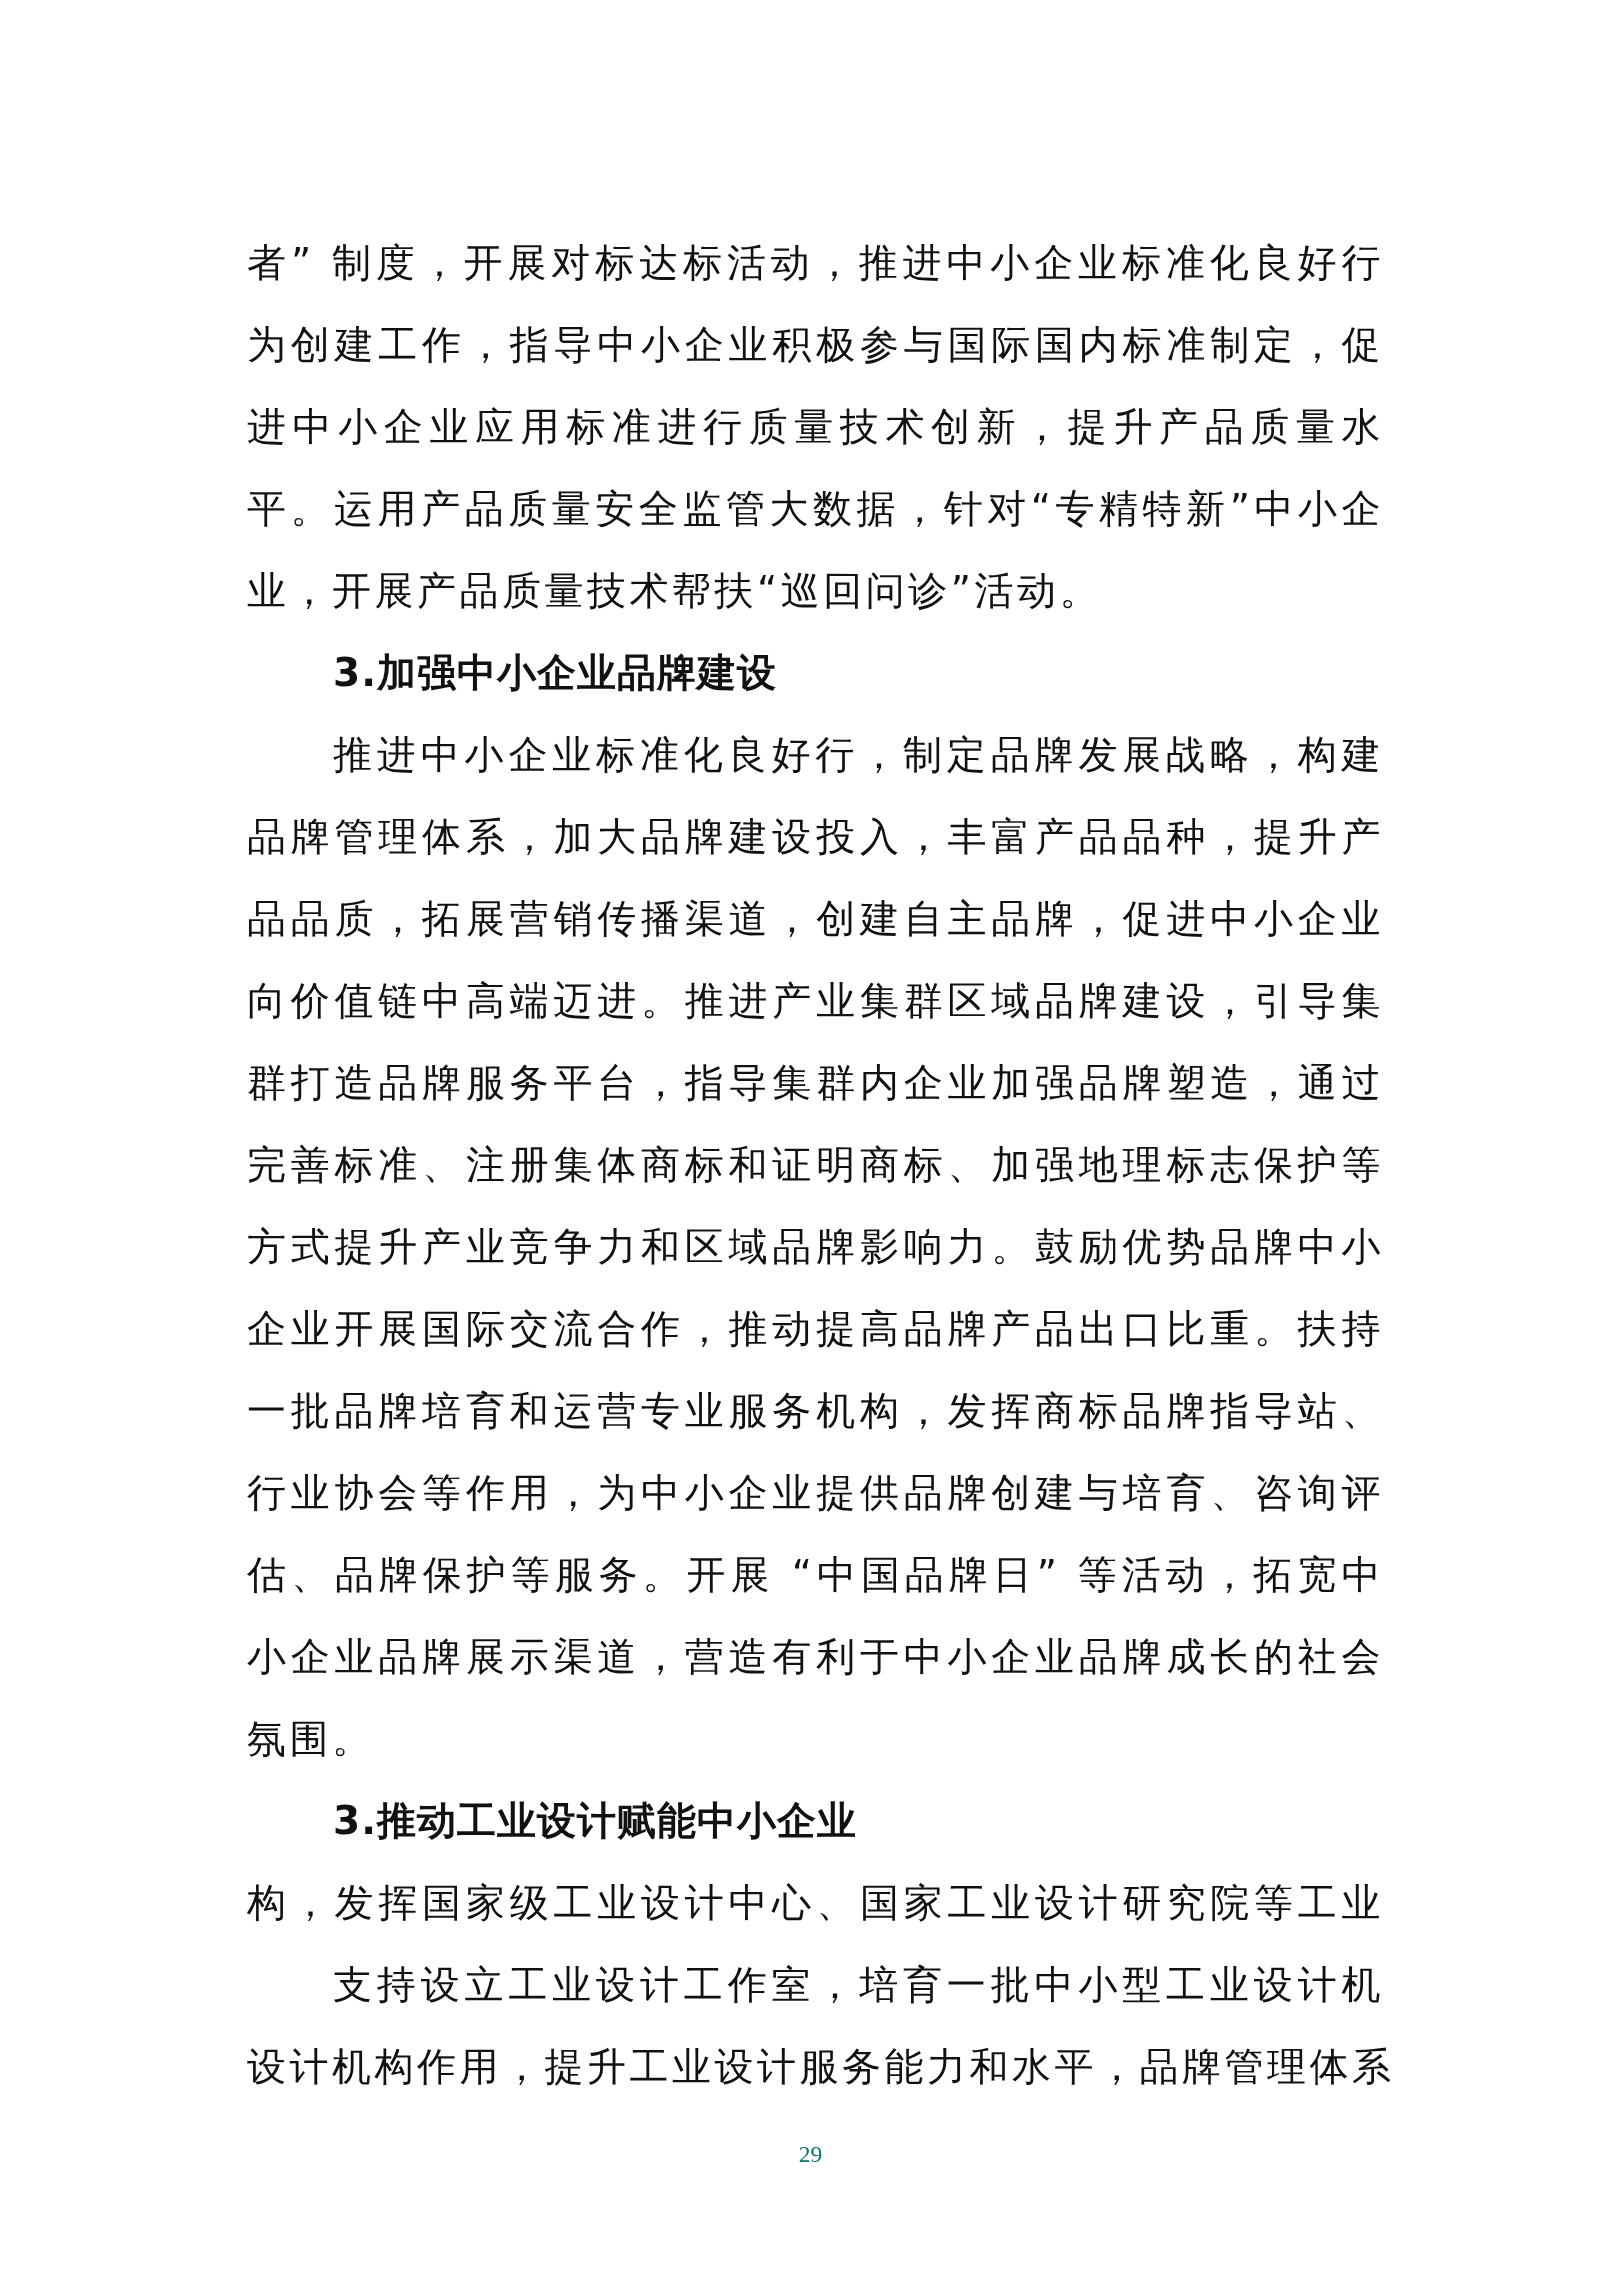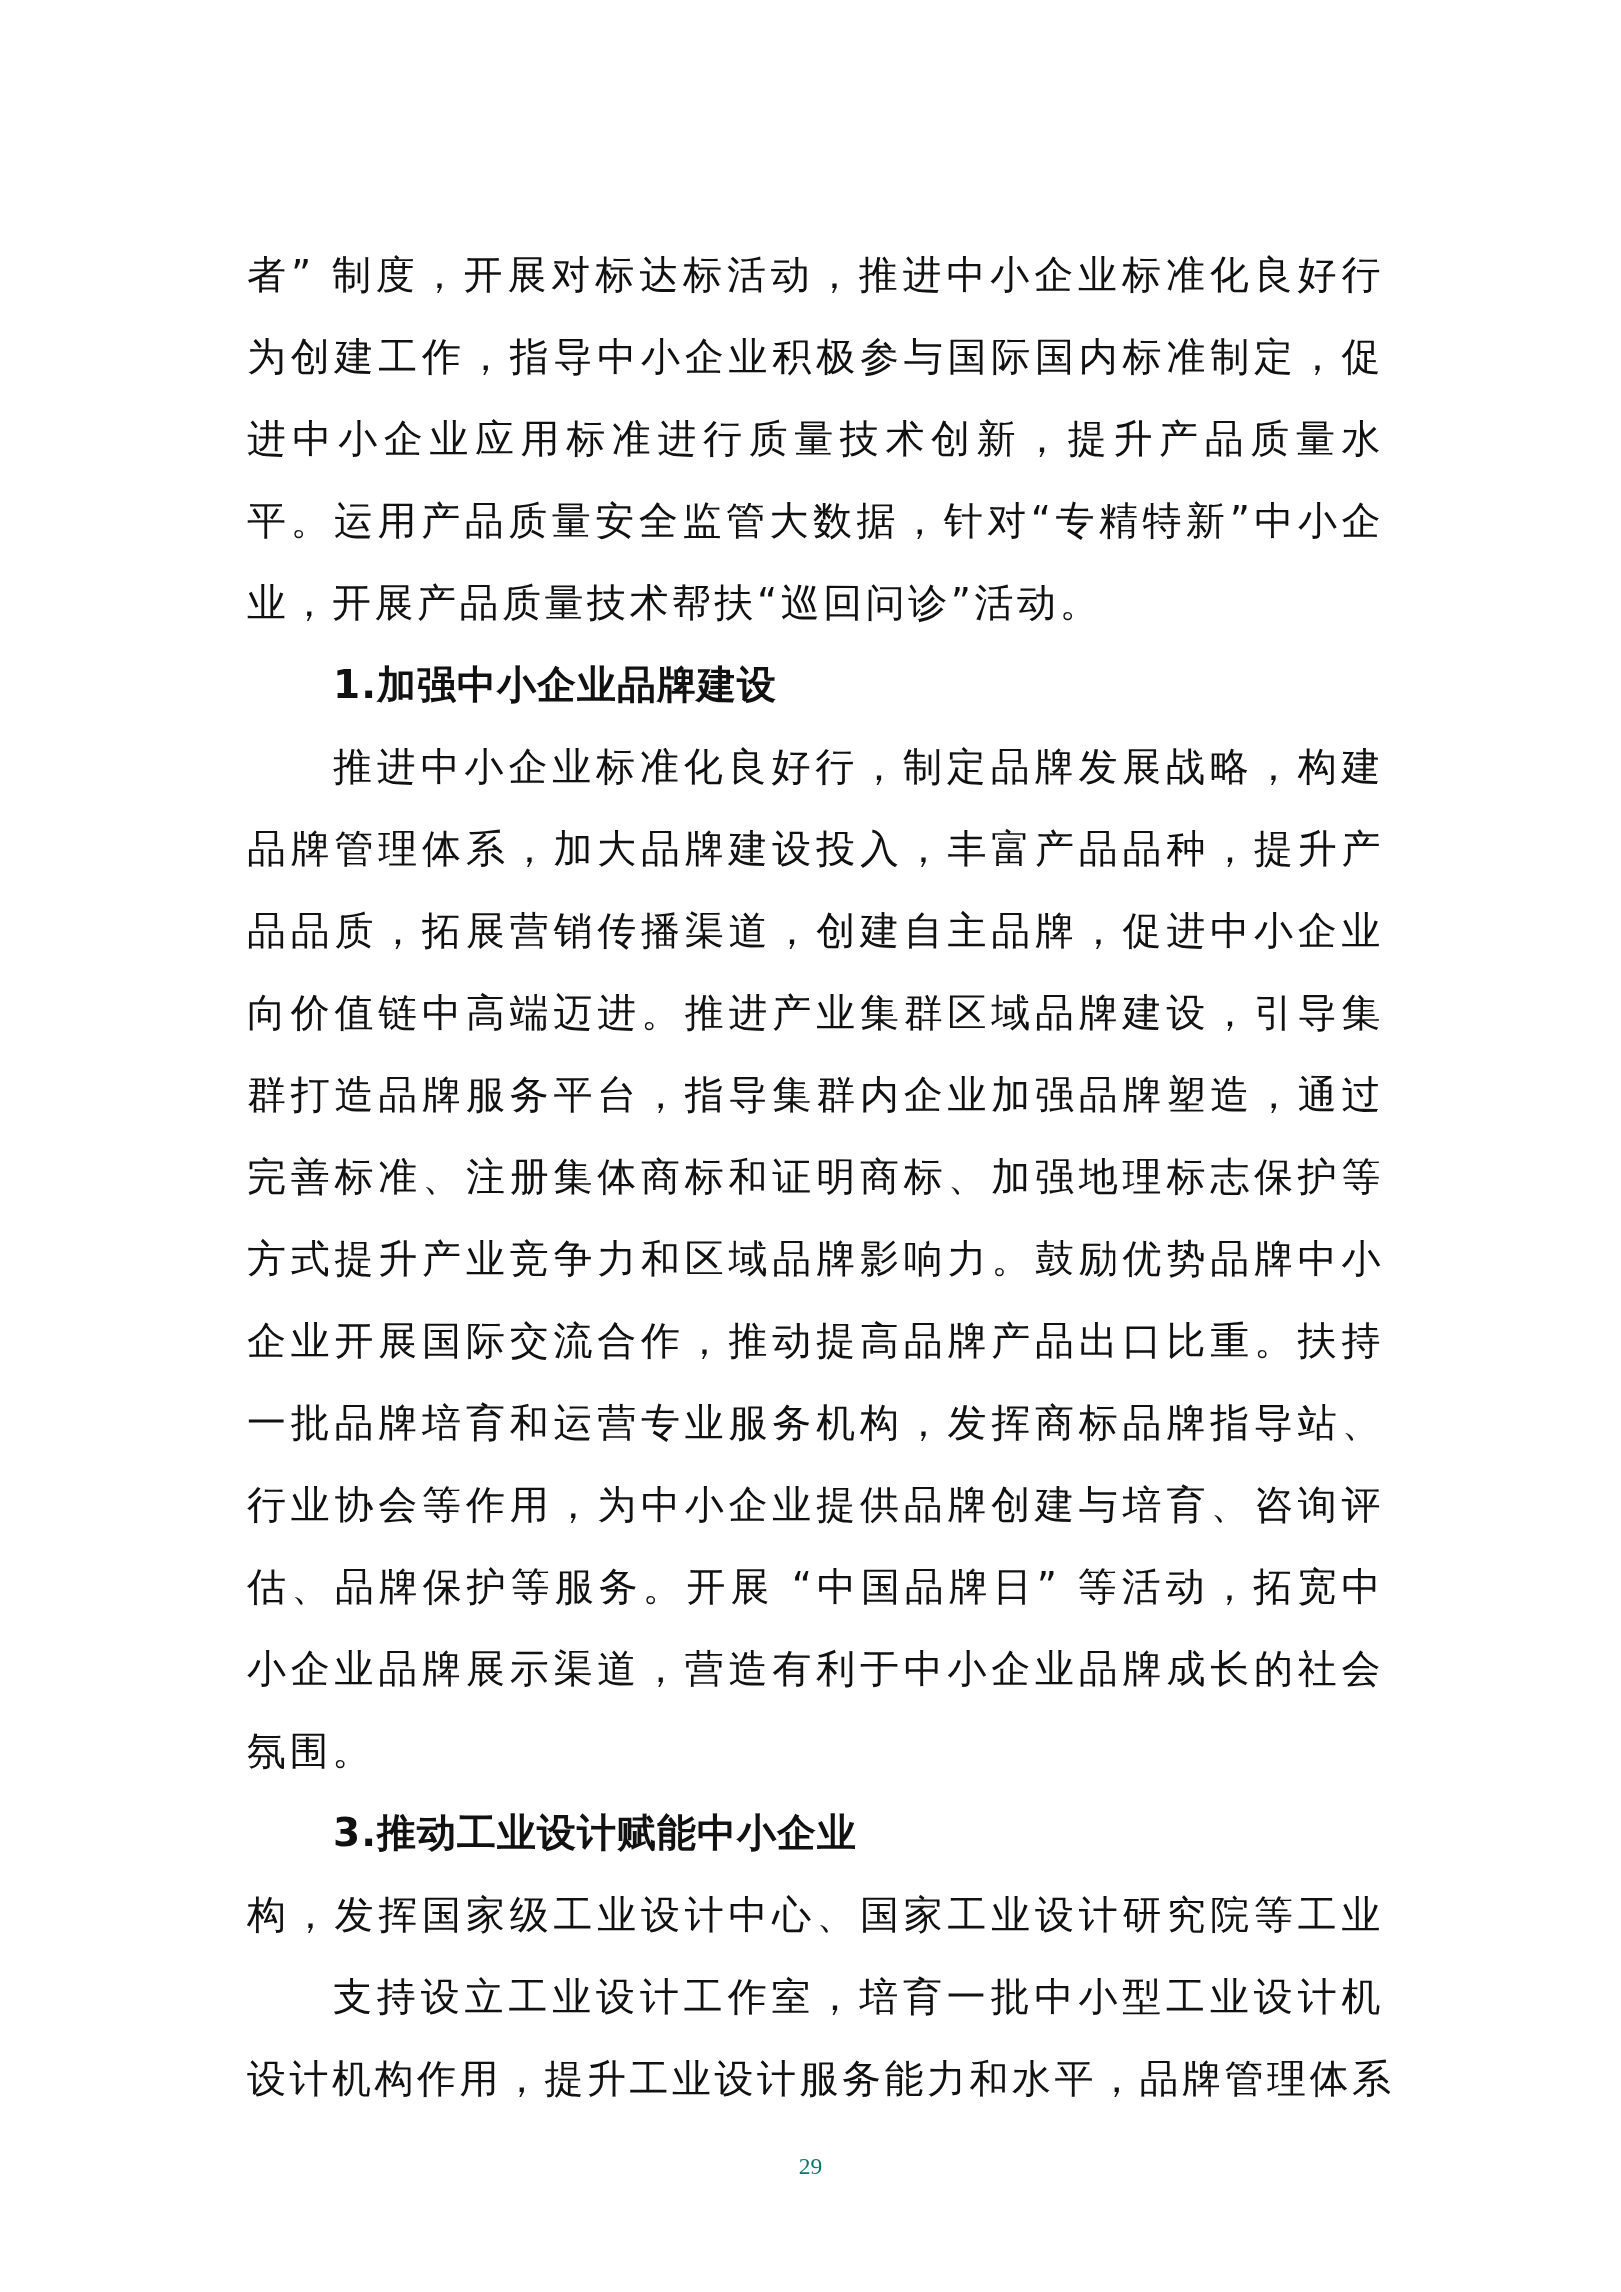--- a/index.html
+++ b/index.html
@@ -10,21 +10,21 @@
     body {
       width: 1621px;
       height: 2293px;
       position: relative;
       overflow: hidden;
       font-family: "DejaVu Sans", "Liberation Sans", sans-serif;
       color: #111111;
     }
     .page {
       position: absolute;
-      left: 0; top: 16px;
+      left: 0; top: 4px;
       width: 1621px;
       height: 1912px;
       background: #ffffff;
     }
     .body-text {
       position: absolute;
       left: 247px;
       top: 218px;
       width: 1137px;
     }
@@ -70,21 +70,21 @@
   <div class="body-text">
 
     <div>
       <div class="line">者” 制度，开展对标达标活动，推进中小企业标准化良好行</div>
       <div class="line">为创建工作，指导中小企业积极参与国际国内标准制定，促</div>
       <div class="line">进中小企业应用标准进行质量技术创新，提升产品质量水</div>
       <div class="line">平。运用产品质量安全监管大数据，针对“专精特新”中小企</div>
       <div class="line last">业，开展产品质量技术帮扶“巡回问诊”活动。</div>
     </div>
 
-    <div class="heading">1.加强中小企业品牌建设</div>
+    <div class="heading">3.加强中小企业品牌建设</div>
 
     <div>
       <div class="line indent">推进中小企业标准化良好行，制定品牌发展战略，构建</div>
       <div class="line">品牌管理体系，加大品牌建设投入，丰富产品品种，提升产</div>
       <div class="line">品品质，拓展营销传播渠道，创建自主品牌，促进中小企业</div>
       <div class="line">向价值链中高端迈进。推进产业集群区域品牌建设，引导集</div>
       <div class="line">群打造品牌服务平台，指导集群内企业加强品牌塑造，通过</div>
       <div class="line">完善标准、注册集体商标和证明商标、加强地理标志保护等</div>
       <div class="line">方式提升产业竞争力和区域品牌影响力。鼓励优势品牌中小</div>
       <div class="line">企业开展国际交流合作，推动提高品牌产品出口比重。扶持</div>

